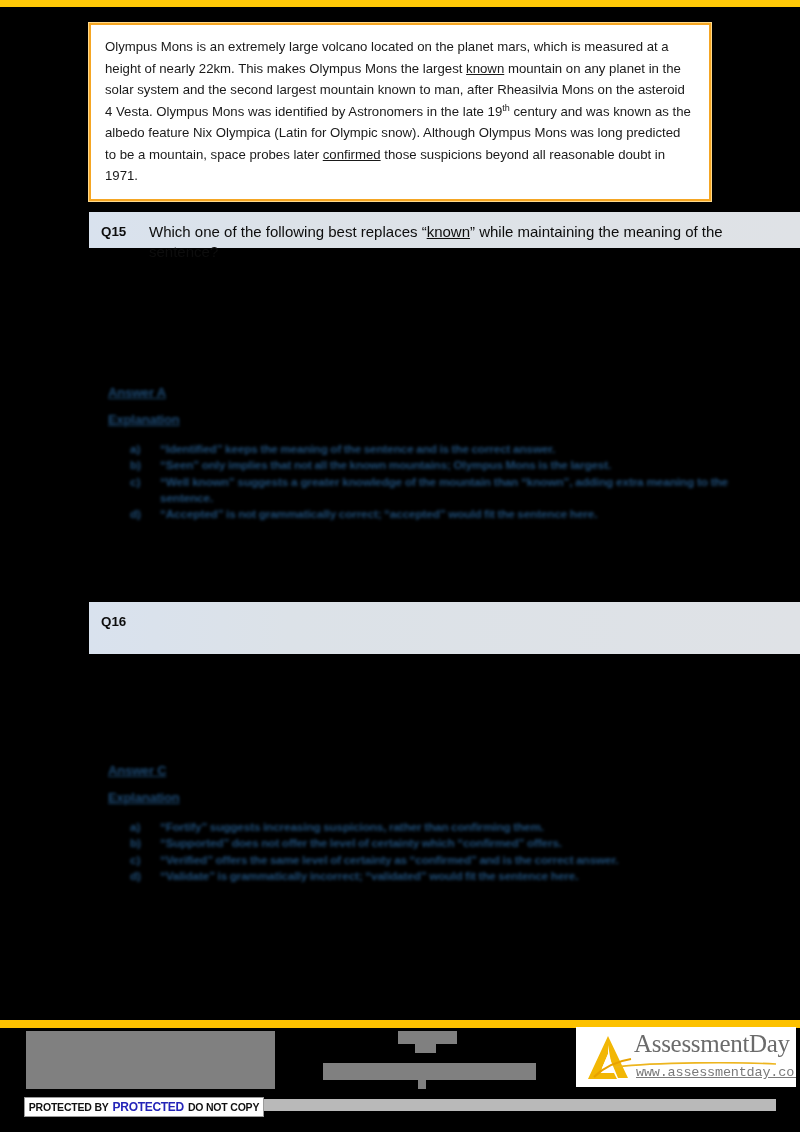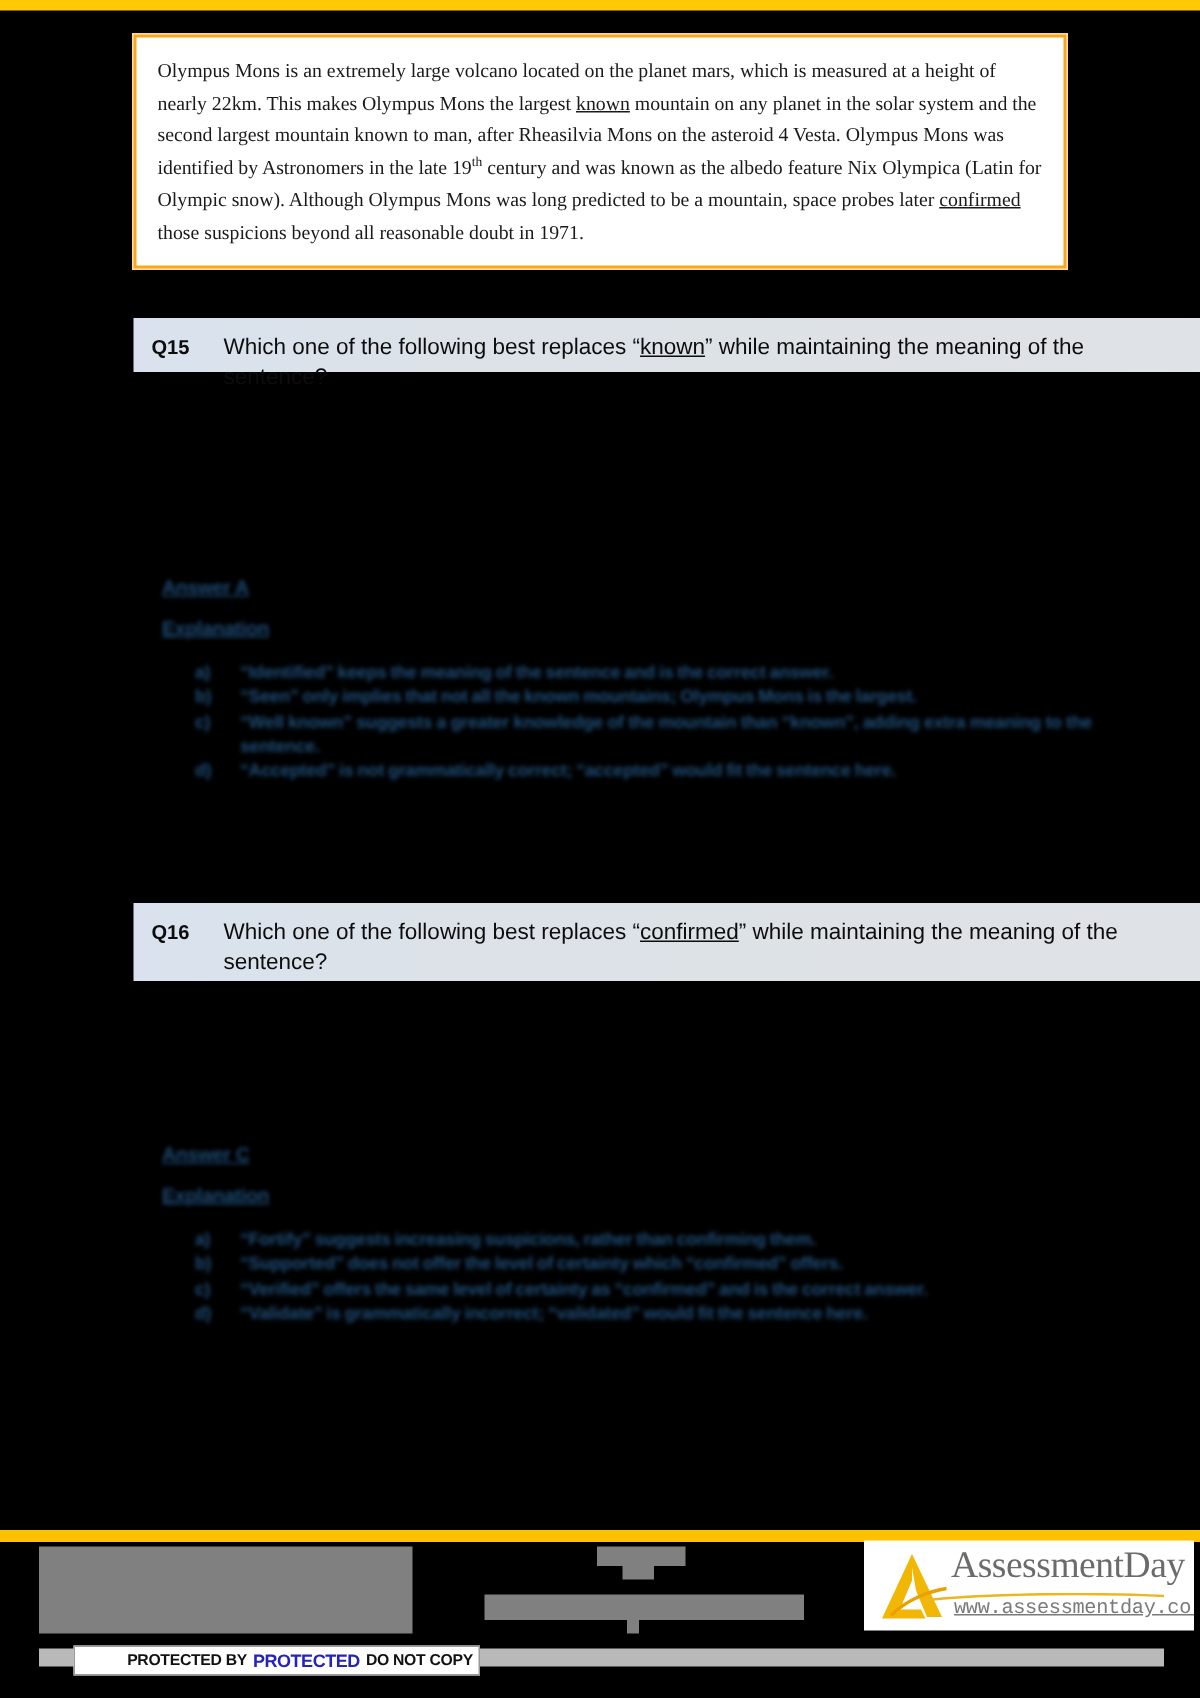--- a/index.html
+++ b/index.html
@@ -40,21 +40,20 @@
     border: 2px solid #F5A623;
     box-shadow: 0 0 0 1px #FFD98A;
     padding: 11px 14px 12px 14px;
   }
   .passage-text {
     font-size: 13.2px;
     line-height: 21.5px;
     color: #1a1a1a;
     margin: 0;
     text-align: left;
-    font-family: Liberation Serif, serif;
   }
   .passage-text u {
     text-decoration: underline;
     text-underline-offset: 1px;
   }
   .passage-text sup {
     font-size: 9px;
     vertical-align: super;
     line-height: 0;
   }
@@ -155,35 +154,34 @@
   #footer-block-left   { left: 26px;  top: 1031px; width: 249px; height: 58px; }
   #footer-bar-center-1 { left: 398px; top: 1031px; width: 59px;  height: 13px; }
   #footer-bar-center-2 { left: 415px; top: 1044px; width: 21px;  height: 9px;  }
   #footer-bar-center-3 { left: 323px; top: 1063px; width: 213px; height: 17px; }
   #footer-bar-center-4 { left: 418px; top: 1080px; width: 8px;   height: 9px;  }
   #footer-bar-bottom   { left: 26px;  top: 1099px; width: 750px; height: 12px; background:#b9b9b9; }
 
   
   .copyscape-badge {
     position: absolute;
-    left: 49px; top: 1097px;
+    left: 24px; top: 1097px;
     width: 238px; height: 18px;
     background: #FFFFFF;
     border: 1px solid #9a9a9a;
     display: flex;
     align-items: center;
     justify-content: center;
     gap: 4px;
     font-size: 10.5px;
     font-weight: bold;
     font-family: "Liberation Sans", sans-serif;
     letter-spacing: -0.2px;
     color: #111111;
     z-index: 5;
-    padding-left: 31px;
   }
   .copyscape-badge .cs-brand {
     color: #2424B8;
     font-size: 12px;
     font-weight: bold;
     letter-spacing: -0.3px;
   }
 
   
   .ad-logo {
@@ -243,21 +241,20 @@
   <ul class="explanation-list">
     <li><span class="opt-marker">a)</span><span>“Identified” keeps the meaning of the sentence and is the correct answer.</span></li>
     <li><span class="opt-marker">b)</span><span>“Seen” only implies that not all the known mountains; Olympus Mons is the largest.</span></li>
     <li><span class="opt-marker">c)</span><span>“Well known” suggests a greater knowledge of the mountain than “known”, adding extra meaning to the sentence.</span></li>
     <li><span class="opt-marker">d)</span><span>“Accepted” is not grammatically correct; “accepted” would fit the sentence here.</span></li>
   </ul>
 </div>
 
 <div class="question-block" id="q16-block">
   <div class="q-number">Q16</div>
-  <div class="q-text"><span>Which one of the following best replaces “</span><u>confirmed</u><span>” while maintaining the meaning of the sentence?</span></div>
 </div>
 
 <div class="answer-section" id="a16-section">
   <div class="answer-heading">Answer C</div>
   <div class="explanation-heading">Explanation</div>
   <ul class="explanation-list">
     <li><span class="opt-marker">a)</span><span>“Fortify” suggests increasing suspicions, rather than confirming them.</span></li>
     <li><span class="opt-marker">b)</span><span>“Supported” does not offer the level of certainty which “confirmed” offers.</span></li>
     <li><span class="opt-marker">c)</span><span>“Verified” offers the same level of certainty as “confirmed” and is the correct answer.</span></li>
     <li><span class="opt-marker">d)</span><span>“Validate” is grammatically incorrect; “validated” would fit the sentence here.</span></li>

